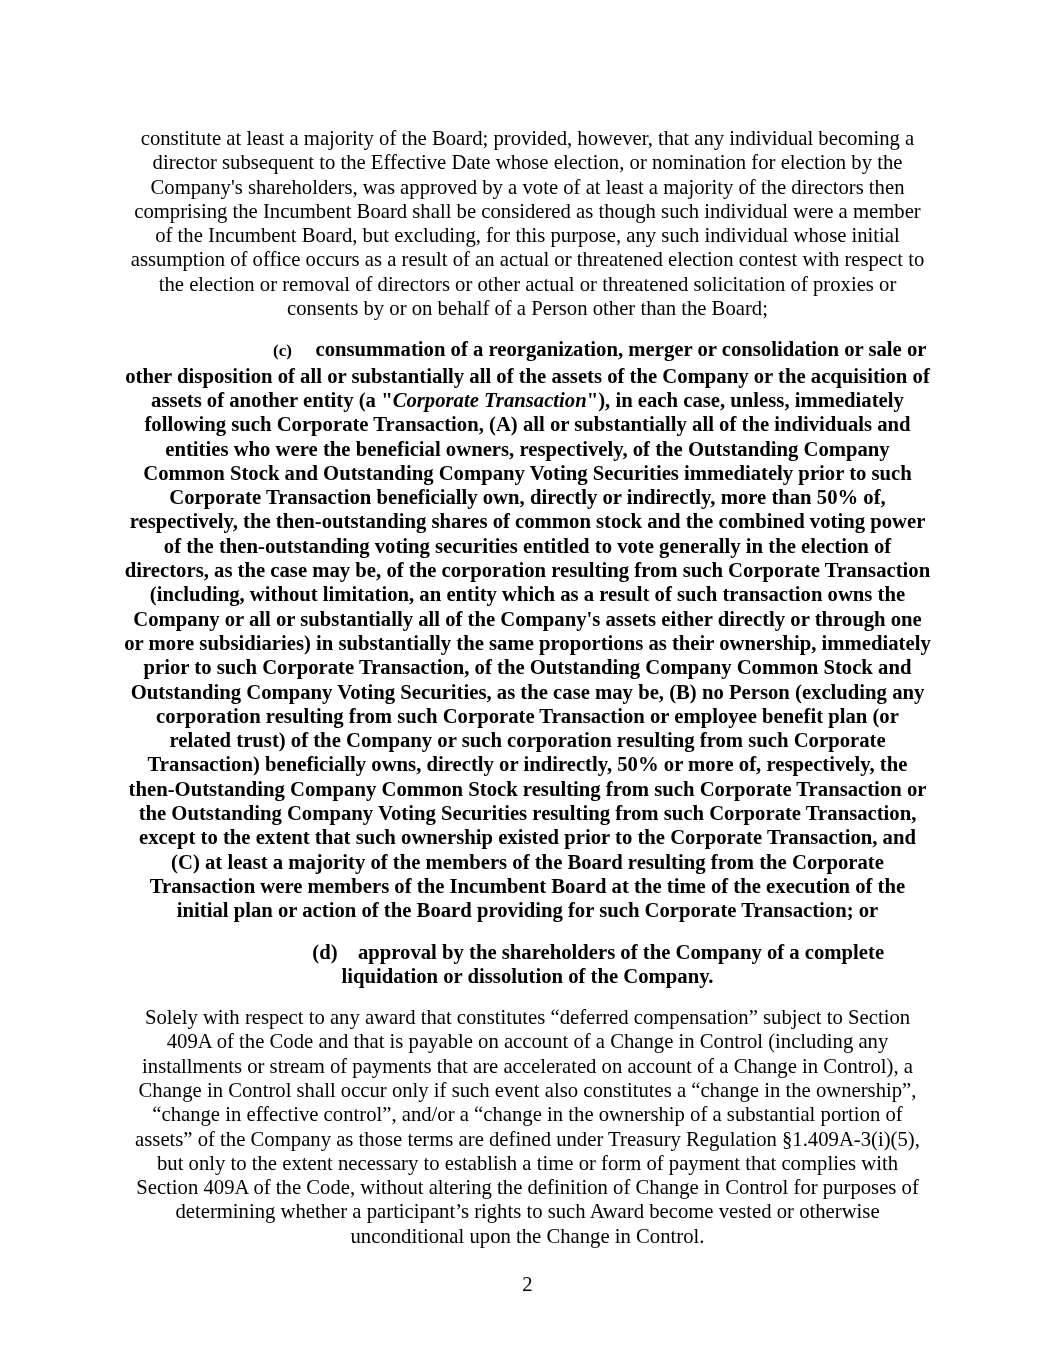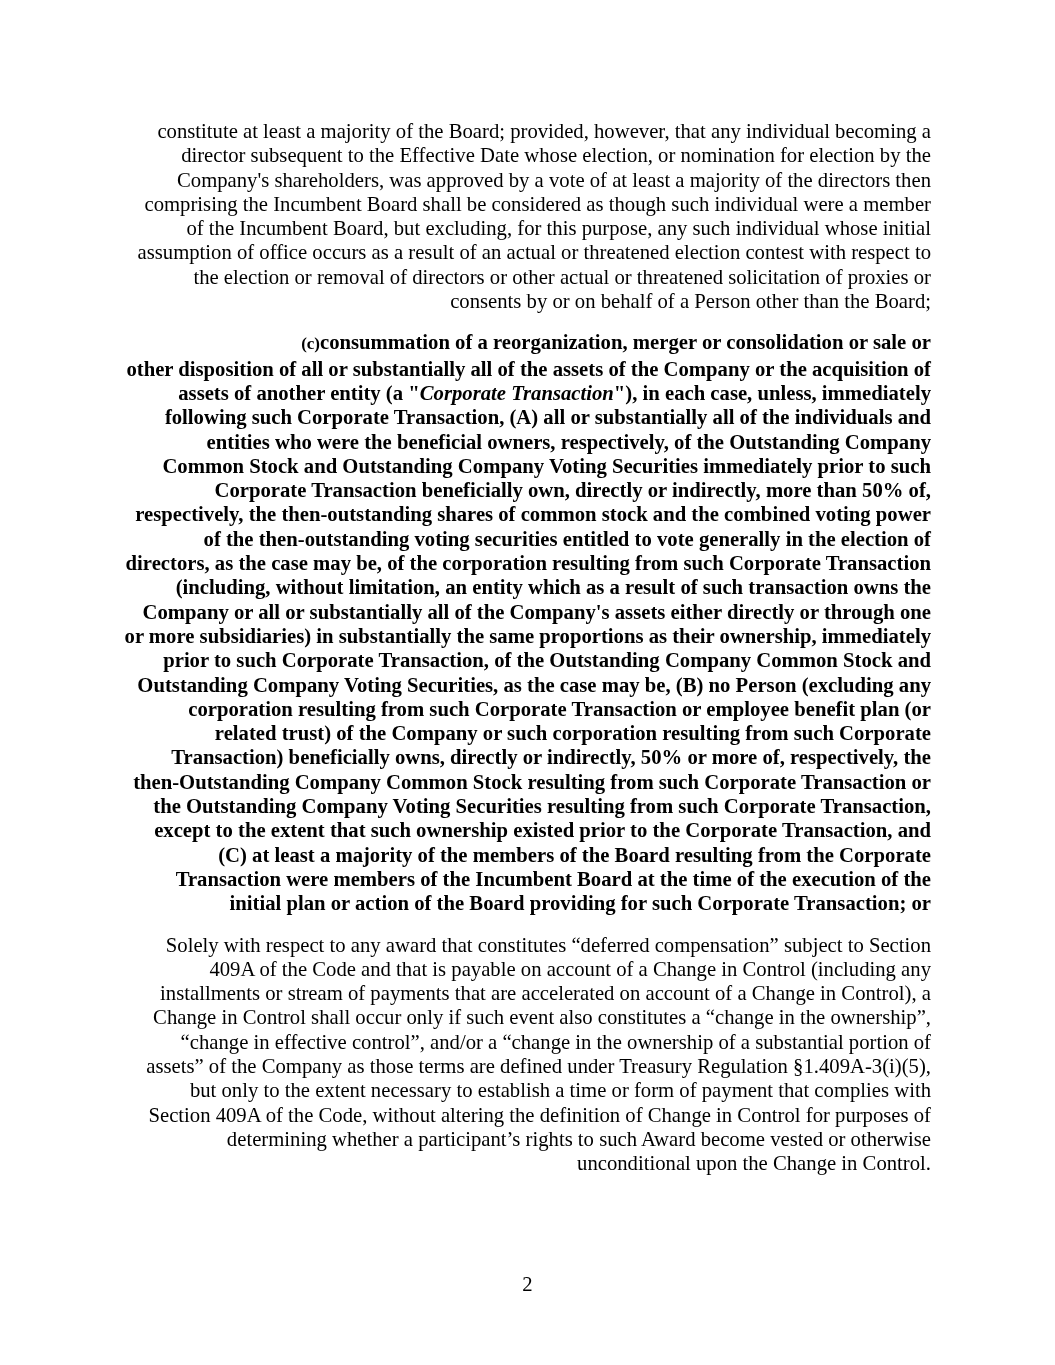--- a/index.html
+++ b/index.html
@@ -14,22 +14,22 @@
     box-sizing: border-box;
     background: #ffffff;
     padding: 119px 124px 0 124px;
     font-family: "Liberation Serif", "DejaVu Serif", serif;
     font-size: 20.7px;
     line-height: 24.3px;
     color: #000000;
     overflow: hidden;
   }
   .para {
-    margin: 0 0 17px 0;
-    text-align: right;
+    margin: 7px 0 17px 0;
+    text-align: center;
   }
   .indent-para {
     text-indent: 121px;
     font-weight: bold;
   }
   .marker {
     display: inline-block;
     width: 66px;
     text-indent: 0;
   }
@@ -51,18 +51,19 @@
 </style>
 </head>
 <body>
 
 <div class="page">
 
   <p class="para">constitute at least a majority of the Board; provided, however, that any individual becoming a director subsequent to the Effective Date whose election, or nomination for election by the Company's shareholders, was approved by a vote of at least a majority of the directors then comprising the Incumbent Board shall be considered as though such individual were a member of the Incumbent Board, but excluding, for this purpose, any such individual whose initial assumption of office occurs as a result of an actual or threatened election contest with respect to the election or removal of directors or other actual or threatened solicitation of proxies or consents by or on behalf of a Person other than the Board;</p>
 
   <p class="para indent-para"><span class="marker marker-small">(c)</span><span>consummation of a reorganization, merger or consolidation or sale or other disposition of all or substantially all of the assets of the Company or the acquisition of assets of another entity (a "</span><em class="italic">Corporate Transaction</em><span>"), in each case, unless, immediately following such Corporate Transaction, (A) all or substantially all of the individuals and entities who were the beneficial owners, respectively, of the Outstanding Company Common Stock and Outstanding Company Voting Securities immediately prior to such Corporate Transaction beneficially own, directly or indirectly, more than 50% of, respectively, the then-outstanding shares of common stock and the combined voting power of the then-outstanding voting securities entitled to vote generally in the election of directors, as the case may be, of the corporation resulting from such Corporate Transaction (including, without limitation, an entity which as a result of such transaction owns the Company or all or substantially all of the Company's assets either directly or through one or more subsidiaries) in substantially the same proportions as their ownership, immediately prior to such Corporate Transaction, of the Outstanding Company Common Stock and Outstanding Company Voting Securities, as the case may be, (B) no Person (excluding any corporation resulting from such Corporate Transaction or employee benefit plan (or related trust) of the Company or such corporation resulting from such Corporate Transaction) beneficially owns, directly or indirectly, 50% or more of, respectively, the then-Outstanding Company Common Stock resulting from such Corporate Transaction or the Outstanding Company Voting Securities resulting from such Corporate Transaction, except to the extent that such ownership existed prior to the Corporate Transaction, and (C) at least a majority of the members of the Board resulting from the Corporate Transaction were members of the Incumbent Board at the time of the execution of the initial plan or action of the Board providing for such Corporate Transaction; or</span></p>
 
+  <p class="para indent-para"><span class="marker">(d)</span><span>approval by the shareholders of the Company of a complete liquidation or dissolution of the Company.</span></p>
 
   <p class="para">Solely with respect to any award that constitutes “deferred compensation” subject to Section 409A of the Code and that is payable on account of a Change in Control (including any installments or stream of payments that are accelerated on account of a Change in Control), a Change in Control shall occur only if such event also constitutes a “change in the ownership”, “change in effective control”, and/or a “change in the ownership of a substantial portion of assets” of the Company as those terms are defined under Treasury Regulation §1.409A-3(i)(5), but only to the extent necessary to establish a time or form of payment that complies with Section 409A of the Code, without altering the definition of Change in Control for purposes of determining whether a participant’s rights to such Award become vested or otherwise unconditional upon the Change in Control.</p>
 
   <div class="page-number">2</div>
 
 </div>
 
 </body></html>

